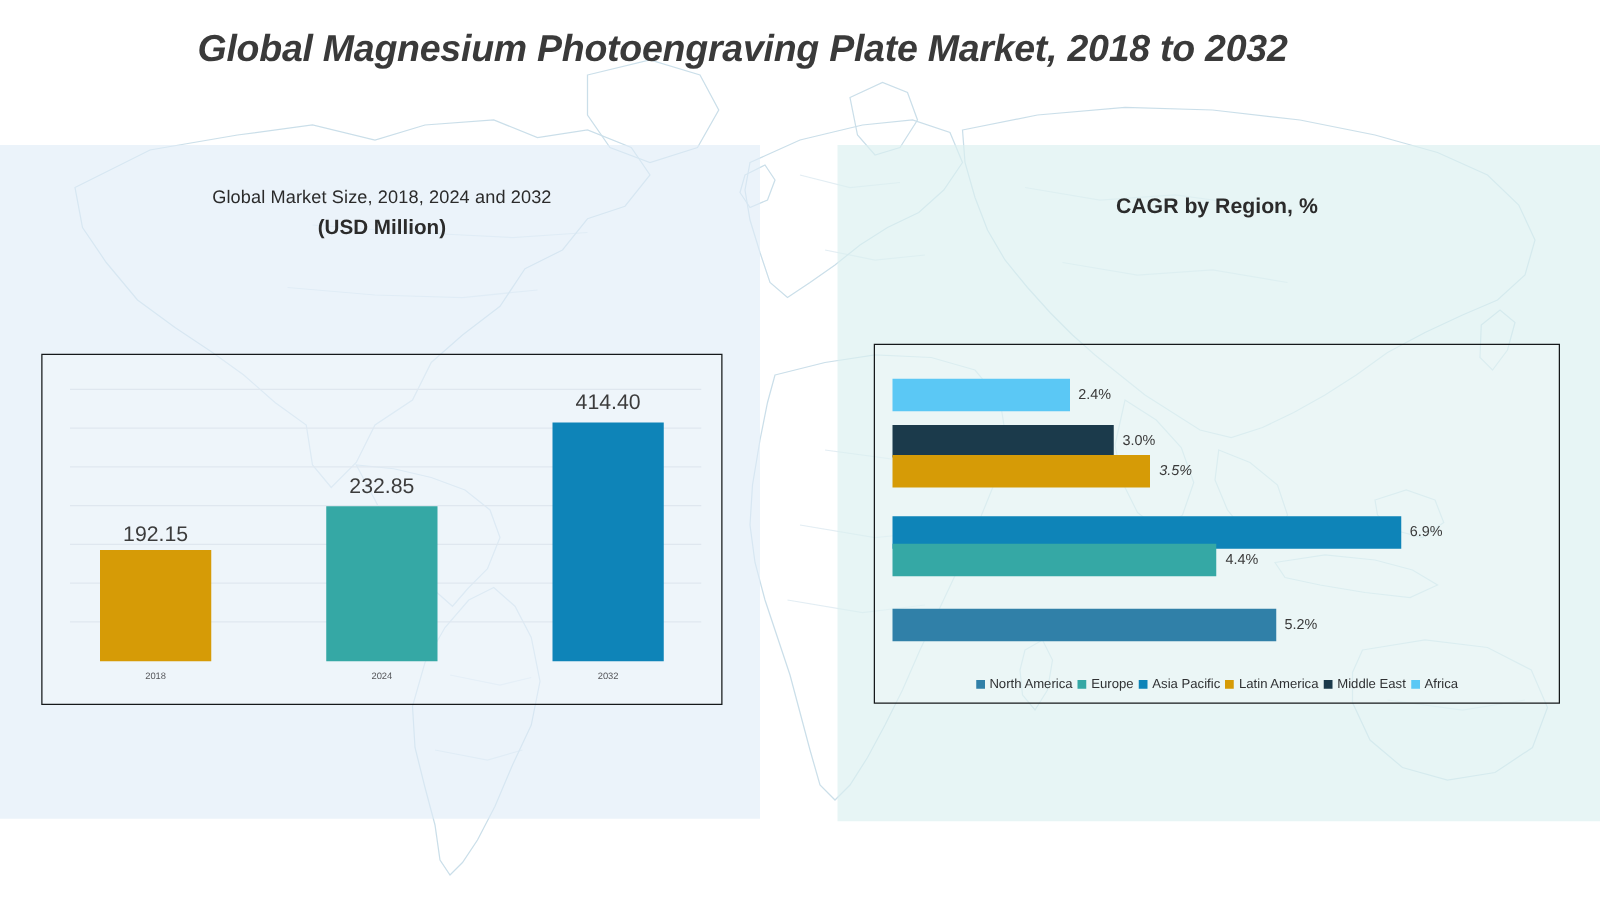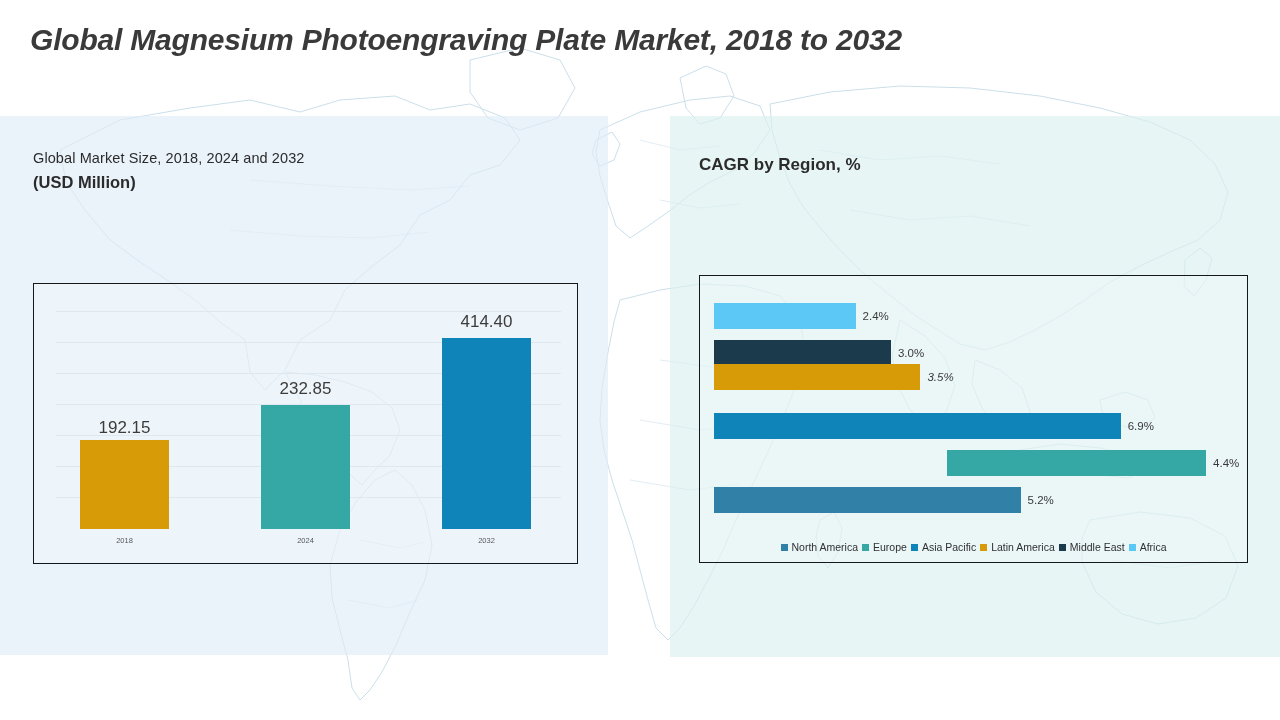--- a/index.html
+++ b/index.html
@@ -38,20 +38,21 @@
   .header-title {
     position: absolute;
     left: 30px; top: 20px;
     width: 1000px;
     font-size: 30px;
     font-weight: bold;
     font-style: italic;
     line-height: 1.32;
     color: #3a3a3a;
     letter-spacing: -0.2px;
+    text-align: right;
   }
 
   
   .brand {
     position: absolute;
     right: 26px; top: 24px;
     display: flex;
     align-items: center;
     gap: 9px;
   }
@@ -80,21 +81,21 @@
   .panel-right {
     left: 670px; top: 116px;
     width: 610px; height: 541px;
     background: rgba(218,240,240,0.66);
   }
 
   
   .section { position: absolute; z-index: 2; }
 
   .chart-title {
-    text-align: left;
+    text-align: center;
     color: #2b2b2b;
   }
   .chart-title .line1 { font-size: 14.5px; font-weight: normal; letter-spacing: 0.1px; }
   .chart-title .line2 { font-size: 16.5px; font-weight: bold; margin-top: 7px; }
   .chart-title .single { font-size: 17px; font-weight: bold; }
 
   .chart-box {
     position: absolute;
     border: 1.6px solid #15181a;
     background: rgba(255,255,255,0.16);
@@ -309,21 +310,21 @@
           <div class="bar-value">3.0%</div>
         </div>
         <div class="bar-row" style="top: 88px; height: 26px; width: 96%; font-style: italic;">
           <div class="bar-fill" style="width: 39.2683%; background: rgb(214, 155, 6);"></div>
           <div class="bar-value">3.5%</div>
         </div>
         <div class="bar-row" style="top: 137.333px; height: 26px; width: 96%;">
           <div class="bar-fill" style="width: 77.4146%; background: rgb(14, 132, 184);"></div>
           <div class="bar-value">6.9%</div>
         </div>
-        <div class="bar-row" style="top: 174px; height: 26px; width: 96%; justify-content: flex-end;">
+        <div class="bar-row" style="top: 159px; height: 26px; width: 96%;">
           <div class="bar-fill" style="width: 49.3659%; background: rgb(53, 168, 165);"></div>
           <div class="bar-value">4.4%</div>
         </div>
         <div class="bar-row" style="top: 210.667px; height: 26px; width: 96%;">
           <div class="bar-fill" style="width: 58.3415%; background: rgb(48, 128, 168);"></div>
           <div class="bar-value">5.2%</div>
         </div>
       </div>
     <div class="legend" id="right-legend">
         <div class="legend-item">

